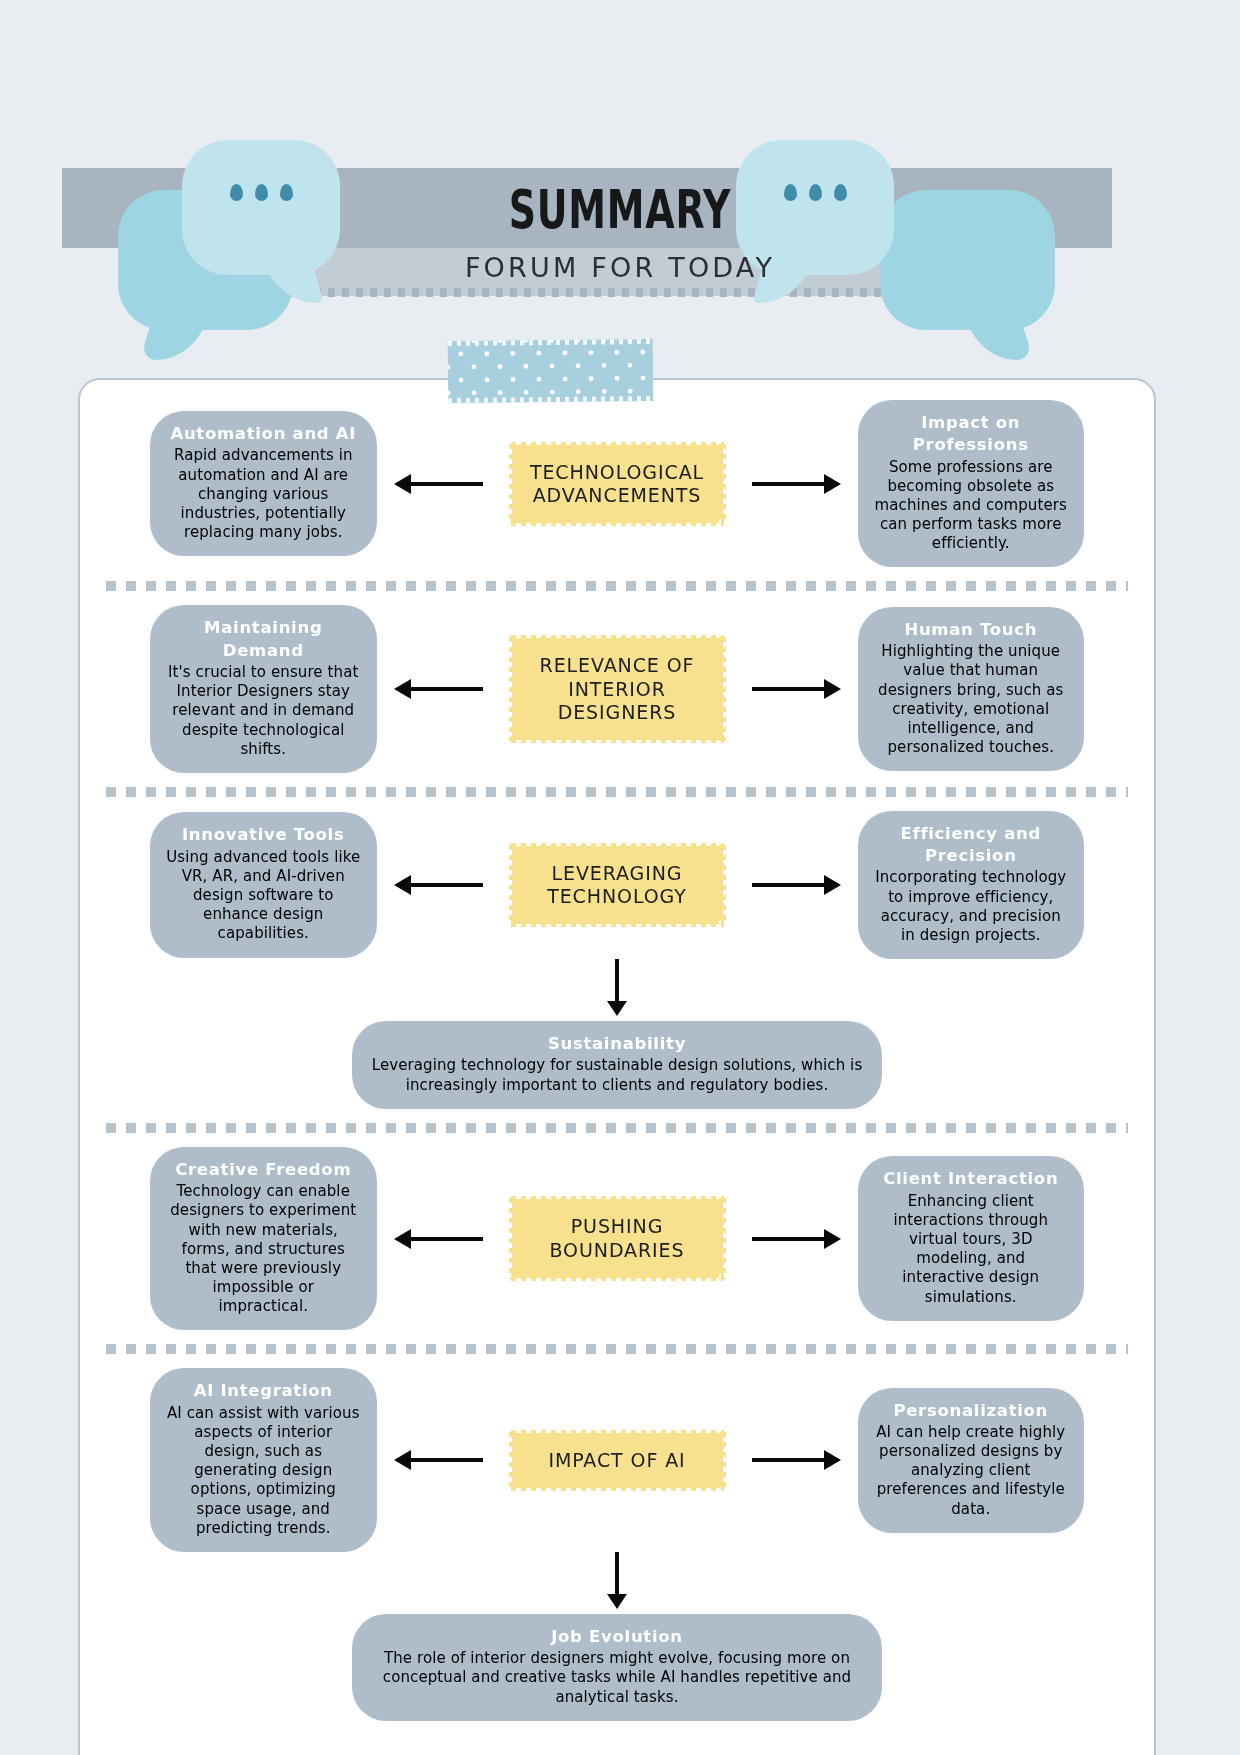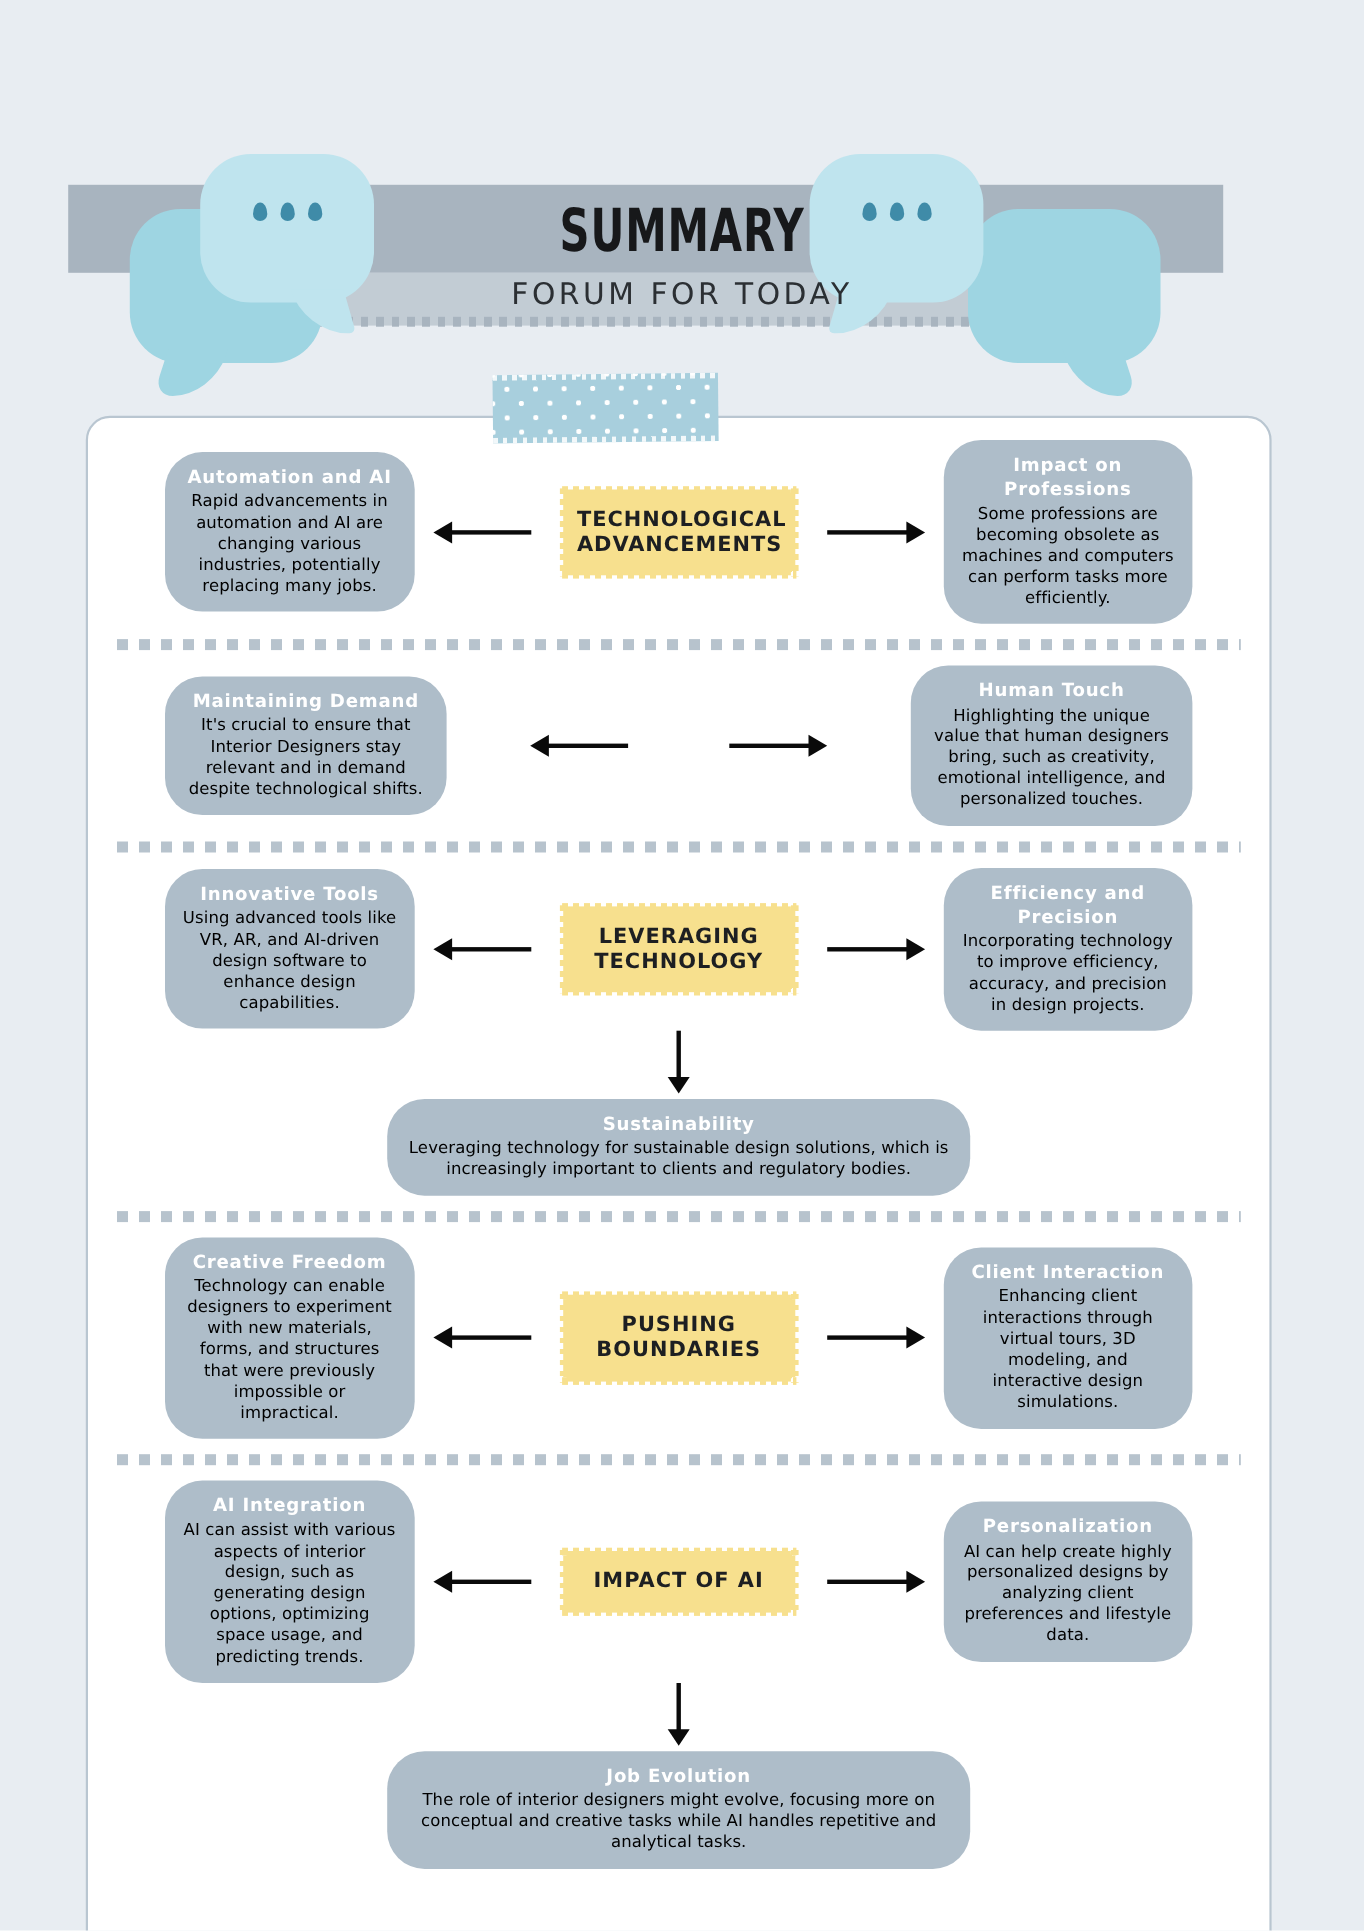--- a/index.html
+++ b/index.html
@@ -231,21 +231,21 @@
     justify-content: center;
     flex: 0 0 auto;
   }
   .hub {
     position: relative;
     background: #f7e08e;
     padding: 13px 10px;
     width: 205px;
     text-align: center;
     font-size: 19px;
-    font-weight: 700;
+    font-weight: 400;
     letter-spacing: 0.9px;
     line-height: 1.22;
     color: #1d1f22;
     box-shadow:
        0 -4px 0 -1px #f7e08e,
        0 4px 0 -1px #f7e08e,
       -4px 0 0 -1px #f7e08e,
        4px 0 0 -1px #f7e08e;
   }
   .hub::before, .hub::after {
@@ -387,20 +387,30 @@
       </div>
     </div>
     <div class="divider"></div>
     <div class="row">
       <div class="row-main">
         <div class="card">
           <div class="card-title">Maintaining Demand</div>
           <div class="card-body">It's crucial to ensure that Interior Designers stay relevant and in demand despite technological shifts.</div>
         </div>
         <div class="arrow-h left"></div>
+        <div class="hub-wrap">
+          <div class="hub">
+            <div>RELEVANCE OF</div>
+            <div>INTERIOR DESIGNERS</div>
+            <div class="hub-sides">
+              <span class="l"></span>
+              <span class="r"></span>
+            </div>
+          </div>
+        </div>
         <div class="arrow-h right"></div>
         <div class="card">
           <div class="card-title">Human Touch</div>
           <div class="card-body">Highlighting the unique value that human designers bring, such as creativity, emotional intelligence, and personalized touches.</div>
         </div>
       </div>
     </div>
     <div class="divider"></div>
     <div class="row">
       <div class="row-main">

